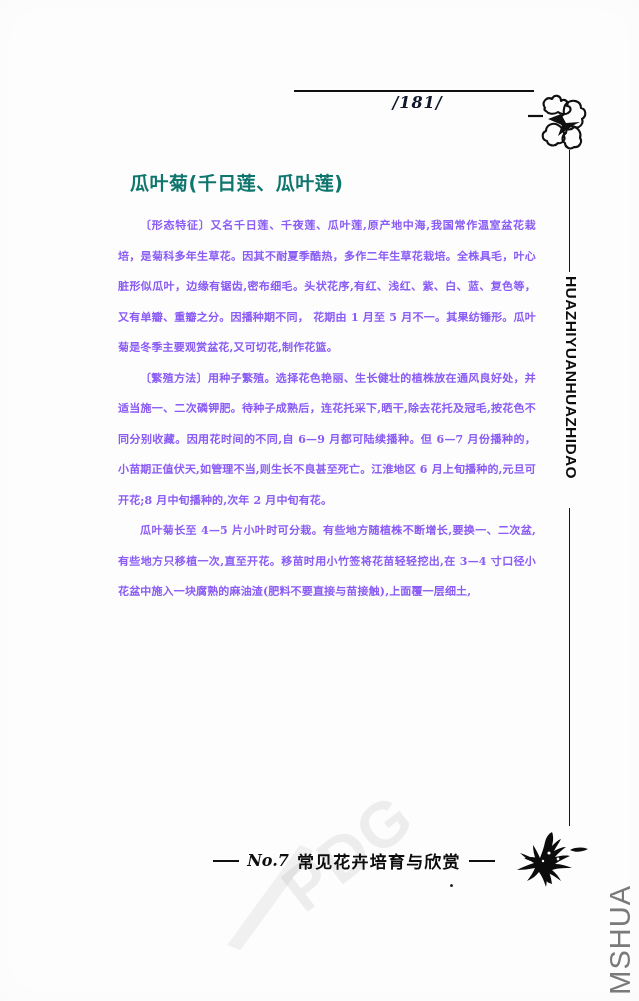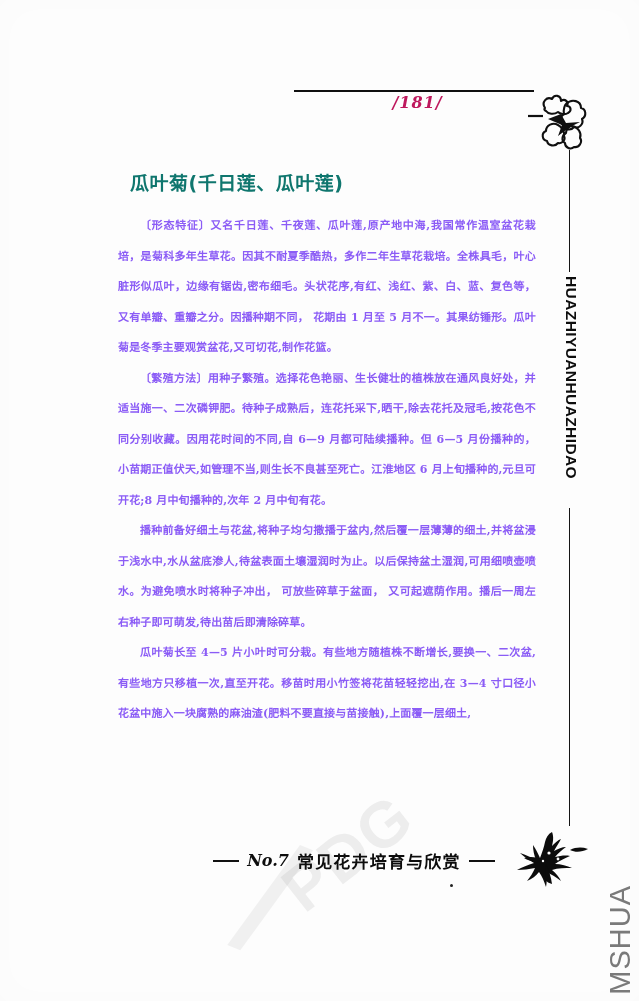--- a/index.html
+++ b/index.html
@@ -88,21 +88,21 @@
     width: 240px;
     margin-left: -6px;
   }
   .header-page {
     margin-top: 1px;
     font-family: "DejaVu Serif", "Liberation Serif", serif;
     font-size: 16px;
     font-style: italic;
     font-weight: 700;
     letter-spacing: 1px;
-    color: #be185d;
+    color: #0f172a;
   }
 
   
   .orn-top {
     position: absolute;
     left: 528px;
     top: 92px;
     width: 70px;
     height: 62px;
   }
@@ -258,26 +258,23 @@
   <div class="vrule-b"></div>
 
   <div class="body-col">
     <h1 class="article-title">瓜叶菊(千日莲、瓜叶莲)</h1>
 
     <p class="para">
       <span class="lead">〔形态特征〕</span><span>又名千日莲、千夜莲、瓜叶莲,原产地中海,我国常作温室盆花栽培，是菊科多年生草花。因其不耐夏季酷热，多作二年生草花栽培。全株具毛，叶心脏形似瓜叶，边缘有锯齿,密布细毛。头状花序,有红、浅红、紫、白、蓝、复色等，又有单瓣、重瓣之分。因播种期不同， 花期由 1 月至 5 月不一。其果纺锤形。瓜叶菊是冬季主要观赏盆花,又可切花,制作花篮。</span>
     </p>
 
     <p class="para">
-      <span class="lead">〔繁殖方法〕</span><span>用种子繁殖。选择花色艳丽、生长健壮的植株放在通风良好处，并适当施一、二次磷钾肥。待种子成熟后，连花托采下,晒干,除去花托及冠毛,按花色不同分别收藏。因用花时间的不同,自 6—9 月都可陆续播种。但 6—5 月份播种的，小苗期正值伏天,如管理不当,则生长不良甚至死亡。江淮地区 6 月上旬播种的,元旦可开花;8 月中旬播种的,次年 2 月中旬有花。</span>
+      <span class="lead">〔繁殖方法〕</span><span>用种子繁殖。选择花色艳丽、生长健壮的植株放在通风良好处，并适当施一、二次磷钾肥。待种子成熟后，连花托采下,晒干,除去花托及冠毛,按花色不同分别收藏。因用花时间的不同,自 6—9 月都可陆续播种。但 6—7 月份播种的，小苗期正值伏天,如管理不当,则生长不良甚至死亡。江淮地区 6 月上旬播种的,元旦可开花;8 月中旬播种的,次年 2 月中旬有花。</span>
     </p>
 
-    <p class="para">
-      <span>播种前备好细土与花盆,将种子均匀撒播于盆内,然后覆一层薄薄的细土,并将盆浸于浅水中,水从盆底渗人,待盆表面土壤湿润时为止。以后保持盆土湿润,可用细喷壶喷水。为避免喷水时将种子冲出， 可放些碎草于盆面， 又可起遮荫作用。播后一周左右种子即可萌发,待出苗后即清除碎草。</span>
-    </p>
 
     <p class="para">
       <span>瓜叶菊长至 4—5 片小叶时可分栽。有些地方随植株不断增长,要换一、二次盆,有些地方只移植一次,直至开花。移苗时用小竹签将花苗轻轻挖出,在 3—4 寸口径小花盆中施入一块腐熟的麻油渣(肥料不要直接与苗接触),上面覆一层细土,</span>
     </p>
   </div>
 
   <div class="footer">
     <span class="footer-dash"></span>
     <span class="footer-no">No.7</span>
     <span class="footer-text">常见花卉培育与欣赏</span>

